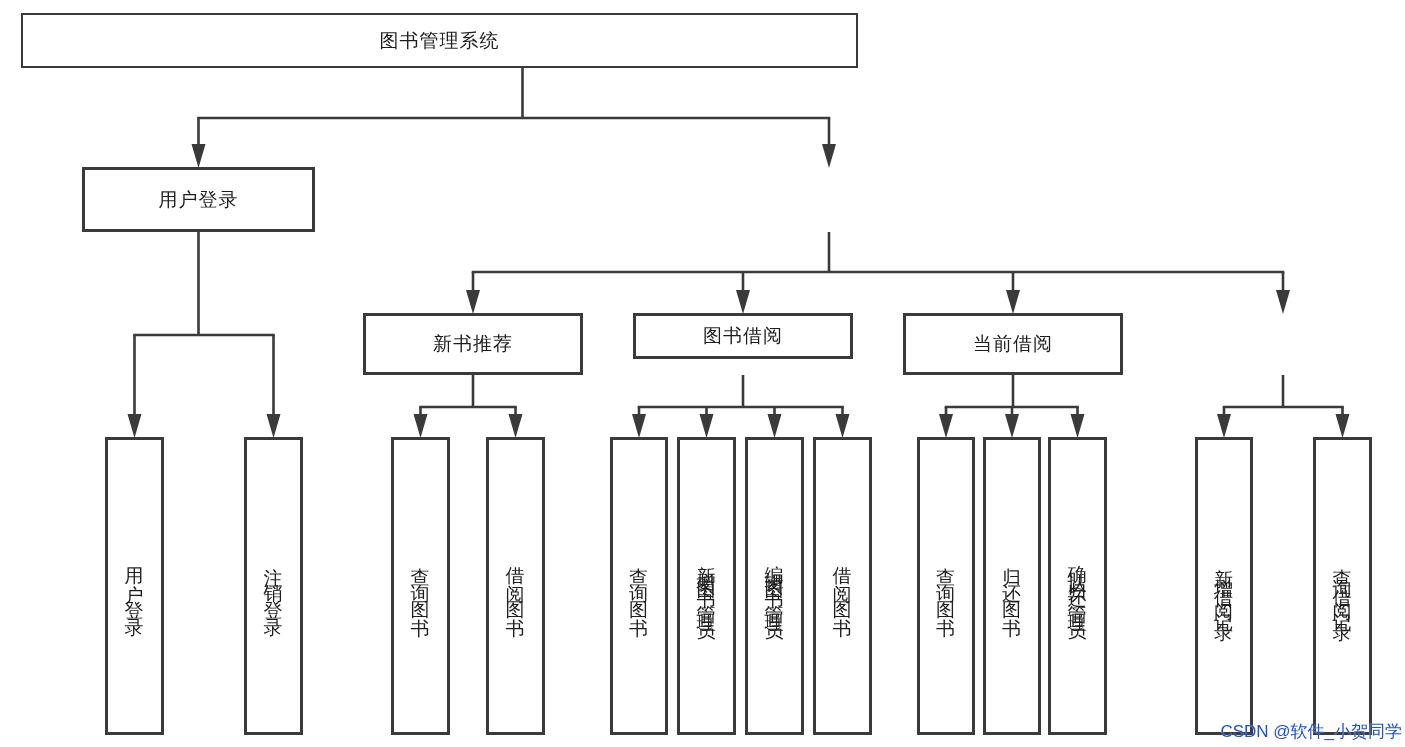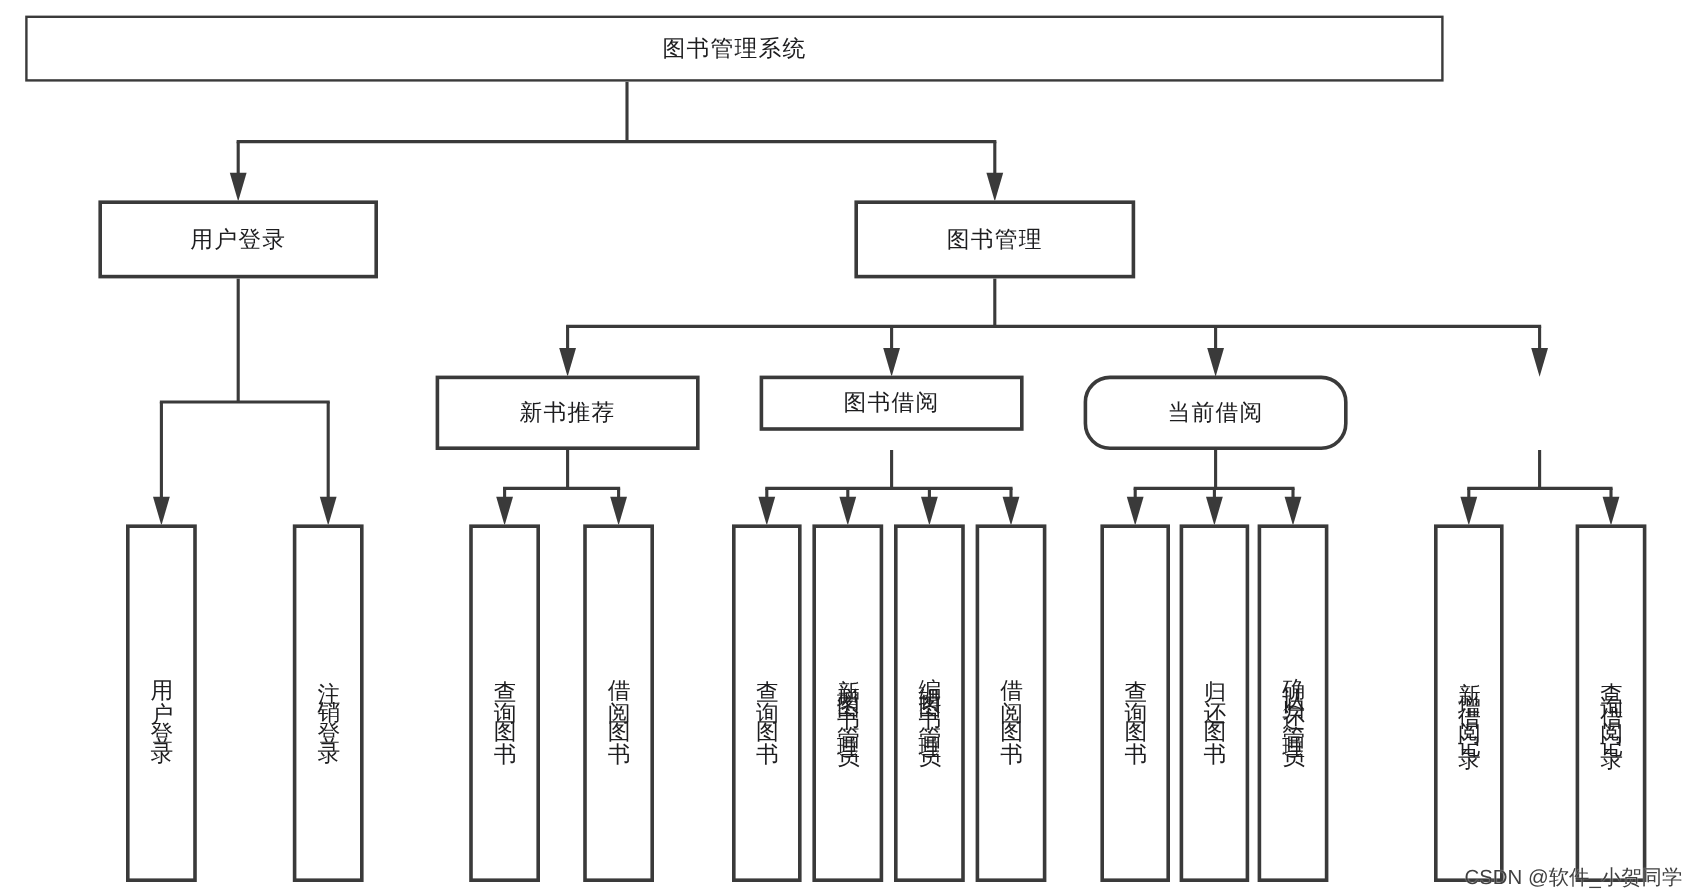--- a/index.html
+++ b/index.html
@@ -58,21 +58,21 @@
     white-space: nowrap;
   }
   .vbox span.sp-wide  { letter-spacing: 17px; }
   .vbox span.sp-mid   { letter-spacing: 11px; }
   .vbox span.sp-tight { letter-spacing: 8px;  }
   .watermark {
     position: absolute;
     right: 3px;
     bottom: 4px;
     font-size: 17px;
-    color: #404040;
+    color: #1d4ed8;
     z-index: 5;
     white-space: nowrap;
     text-shadow: 0 0 1px rgba(255,255,255,0.8);
   }
 </style>
 </head>
 <body>
 
 <div class="canvas">
   <svg class="connector-layer" width="1405" height="747" viewBox="0 0 1405 747" xmlns="http://www.w3.org/2000/svg">
@@ -123,42 +123,39 @@
       <line x1="1077.5" y1="407" x2="1077.5" y2="420" class="cline"></line>
       <polygon points="1070.5,414 1084.5,414 1077.5,438" class="carrow"></polygon>
       <line x1="1283" y1="375" x2="1283" y2="407" class="cline"></line>
       <line x1="1222.7" y1="407" x2="1343.8" y2="407" class="cline"></line>
       <line x1="1224" y1="407" x2="1224" y2="420" class="cline"></line>
       <polygon points="1217,414 1231,414 1224,438" class="carrow"></polygon>
       <line x1="1342.5" y1="407" x2="1342.5" y2="420" class="cline"></line>
       <polygon points="1335.5,414 1349.5,414 1342.5,438" class="carrow"></polygon>
     </svg>
   <div class="watermark">CSDN @软件_小贺同学</div>
-<div class="node hbox rootbox" style="left: 21px; top: 13px; width: 1182px; height: 55px;">
+<div class="node hbox rootbox" style="left: 21px; top: 13px; width: 837px; height: 55px;">
       <span>图书管理系统</span>
     </div>
     <div class="node hbox" style="left: 82px; top: 167px; width: 233px; height: 65px;">
       <span>用户登录</span>
-    </div>
-    <div class="node hbox" style="left: 712px; top: 167px; width: 234px; height: 65px;">
-      <span>图书管理</span>
     </div>
     <div class="node vbox" style="left: 105px; top: 437px; width: 59px; height: 298px;">
       <span class="sp-wide">用户登录</span>
     </div>
     <div class="node vbox" style="left: 244px; top: 437px; width: 59px; height: 298px;">
       <span class="sp-wide">注销登录</span>
     </div>
     <div class="node hbox" style="left: 363px; top: 313px; width: 220px; height: 62px; text-align: right;">
       <span>新书推荐</span>
     </div>
     <div class="node hbox" style="left: 633px; top: 313px; width: 220px; height: 46px;">
       <span>图书借阅</span>
     </div>
-    <div class="node hbox" style="left: 903px; top: 313px; width: 220px; height: 62px; border-radius: 22px;">
+    <div class="node hbox" style="left: 903px; top: 313px; width: 220px; height: 62px;">
       <span>当前借阅</span>
     </div>
     <div class="node vbox" style="left: 391px; top: 437px; width: 59px; height: 298px;">
       <span class="sp-wide">查询图书</span>
     </div>
     <div class="node vbox" style="left: 486px; top: 437px; width: 59px; height: 298px;">
       <span class="sp-wide">借阅图书</span>
     </div>
     <div class="node vbox" style="left: 610px; top: 437px; width: 58px; height: 298px;">
       <span class="sp-wide">查询图书</span>

